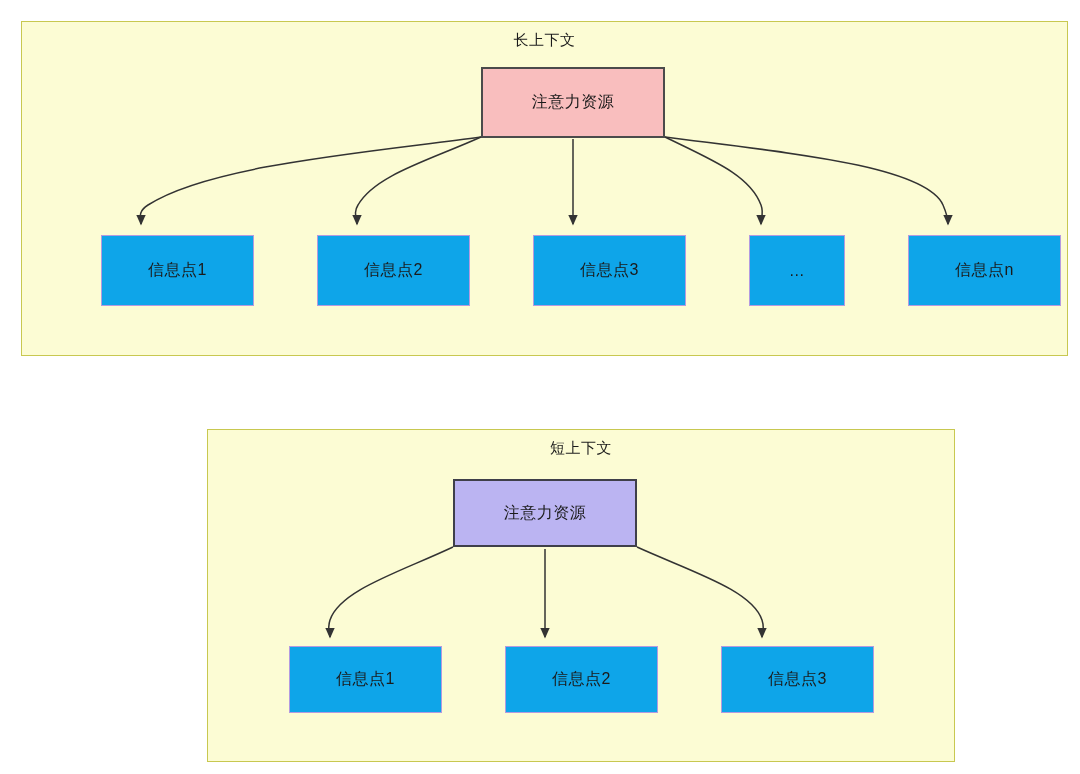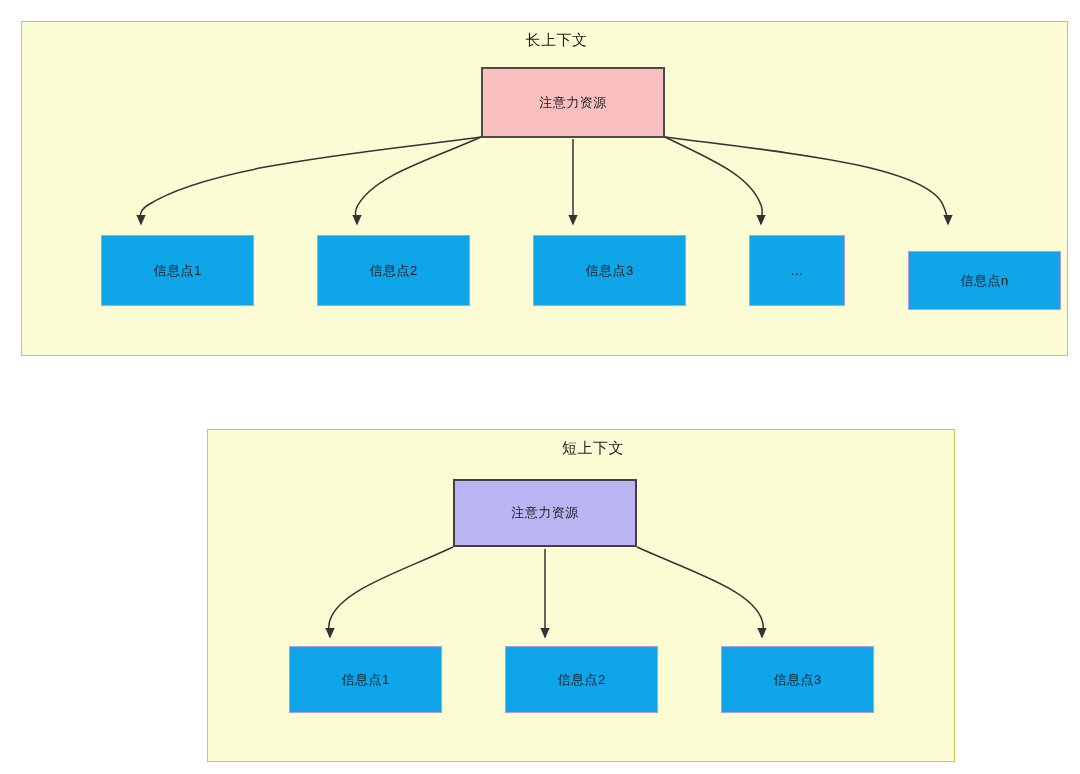--- a/index.html
+++ b/index.html
@@ -36,33 +36,33 @@
     left: 207px;
     top: 429px;
     width: 748px;
     height: 333px;
   }
   .panel-title {
     position: absolute;
     width: 100%;
     text-align: center;
     top: 9px;
-    left: 12px;
+    left: 0;
     font-size: 15px;
     color: #1b1b1b;
     letter-spacing: 0.5px;
     white-space: nowrap;
   }
   .node {
     position: absolute;
     box-sizing: border-box;
     display: flex;
     align-items: center;
     justify-content: center;
-    font-size: 13px;
+    font-size: 16px;
     color: #1b1b1b;
     letter-spacing: 0.5px;
     white-space: nowrap;
   }
   .node-source-pink {
     background: #f9bebe;
     border: 2.4px solid #4b4b4b;
   }
   .node-source-purple {
     background: #bbb4f2;
@@ -119,21 +119,21 @@
   </div>
   <div class="node node-leaf" style="left:281px; top:235px; width:153px; height:71px;">
     <span>信息点2</span>
   </div>
   <div class="node node-leaf" style="left:497px; top:235px; width:153px; height:71px;">
     <span>信息点3</span>
   </div>
   <div class="node node-leaf" style="left:713px; top:235px; width:96px; height:71px;">
     <span>...</span>
   </div>
-  <div class="node node-leaf" style="left:872px; top:251px; width:153px; height:59px;">
+  <div class="node node-leaf" style="left:872px; top:235px; width:153px; height:71px;">
     <span>信息点n</span>
   </div>
 
   <div class="panel" id="panel-short">
     <div class="panel-title">短上下文</div>
   </div>
 
   <svg class="edges" id="edges-short" viewBox="0 0 1080 774" xmlns="http://www.w3.org/2000/svg">
     <defs>
       <marker id="arrowhead-short" markerWidth="9" markerHeight="9" refX="6.2" refY="3.2" orient="auto" markerUnits="strokeWidth">

